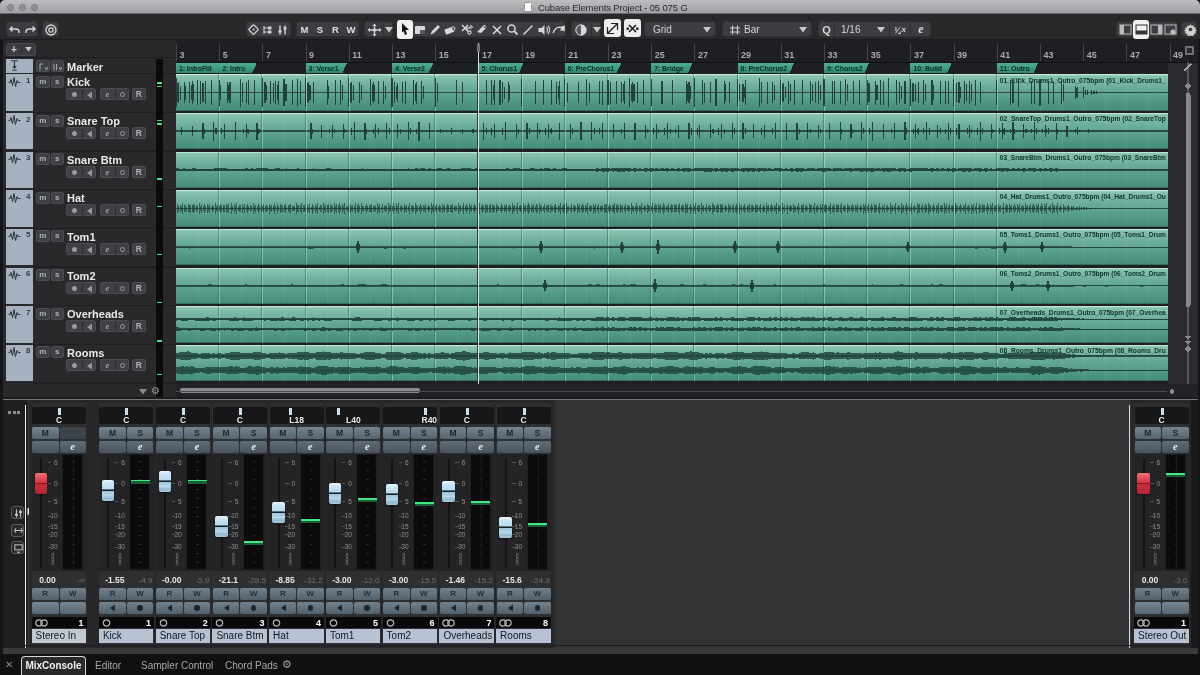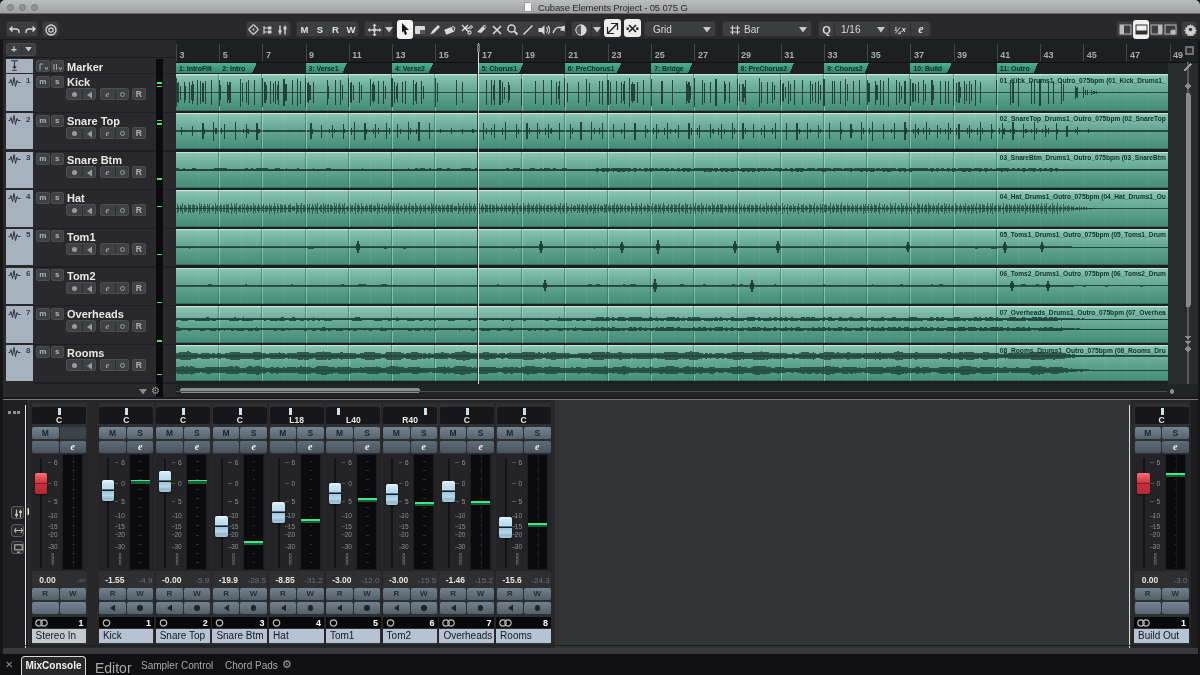--- a/index.html
+++ b/index.html
@@ -1374,21 +1374,21 @@
         <div class="abs" style="left:9.0px;top:70.4px;width:2.5px;height:1px;background:#2c2d2f"></div>
         <div class="abs" style="left:9.0px;top:79.6px;width:2.5px;height:1px;background:#2c2d2f"></div>
         <div class="abs" style="left:9.0px;top:88.8px;width:2.5px;height:1px;background:#2c2d2f"></div>
         <div class="abs" style="left:9.0px;top:98.0px;width:2.5px;height:1px;background:#2c2d2f"></div>
         <div class="abs" style="left:9.0px;top:107.2px;width:2.5px;height:1px;background:#2c2d2f"></div>
         <div class="abs" style="left:0.5px;top:86.0px;width:19px;height:1.8px;background:#43e886"></div>
         <div class="abs" style="left:0.5px;top:87.8px;width:19px;height:2.6px;background:#1d5c38"></div>
       </div>
       <div class="abs" style="left:3px;top:112.5px;width:12.5px;height:21px;border-radius:2px;background:linear-gradient(#eaf5fc 0%,#c9e4f4 16%,#b7dbee 43%,#2a343c 46.5%,#141e26 50%,#9fc4da 53.5%,#b6d7e8 74%,#93b8ce 87%,#abcce0 100%);box-shadow:0 1px 2px rgba(0,0,0,0.5)"></div>
       <div class="abs" style="left:0;top:170.5px;width:55.0px;height:13px;background:#2e2f31">
-        <div class="abs" style="left:2px;top:1.5px;width:28px;text-align:center;font-size:8.5px;font-weight:bold;color:#e6e6e6">-19.9</div>
+        <div class="abs" style="left:2px;top:1.5px;width:28px;text-align:center;font-size:8.5px;font-weight:bold;color:#e6e6e6">-21.1</div>
         <div class="abs" style="right:1.5px;top:2px;width:22px;text-align:right;font-size:8px;color:#6f7072">-28.5</div>
       </div>
       <div class="abs" style="left:0.5px;top:185px;width:26.5px;height:12px;border-radius:2px;background:linear-gradient(#72818c,#52606c);text-align:center;font-size:8px;font-weight:bold;color:#252d35;line-height:12px">R</div>
       <div class="abs" style="left:28px;top:185px;width:26.5px;height:12px;border-radius:2px;background:linear-gradient(#72818c,#52606c);text-align:center;font-size:8px;font-weight:bold;color:#252d35;line-height:12px">W</div>
       <div class="abs" style="left:0.5px;top:198.5px;width:26.5px;height:12px;border-radius:2px;background:linear-gradient(#72818c,#52606c);">
         <svg width="7" height="8" viewBox="0 0 7 8" style="position:absolute;left:10px;top:2px">
           <path d="M6 0.5 L1 4 L6 7.5 Z" fill="#1c242c"></path>
         </svg>
       </div>
       <div class="abs" style="left:28px;top:198.5px;width:26.5px;height:12px;border-radius:2px;background:linear-gradient(#72818c,#52606c);">
@@ -1532,21 +1532,21 @@
         <svg width="9" height="8" viewBox="0 0 9 8" style="position:absolute;left:3px;top:1.5px">
           <circle cx="4.5" cy="4" r="3.2" stroke="#b8b8b8" stroke-width="1.2" fill="none"></circle>
         </svg>
         <div class="abs" style="right:3px;top:0.5px;font-size:9px;font-weight:bold;color:#fff">5</div>
       </div>
       <div class="abs" style="left:0;top:226px;width:54.5px;height:13.5px;background:#b7c3d2;line-height:13.5px;padding-left:4px;font-size:10px;color:#121820">Tom1</div>
     </div>
     <div class="abs" style="left:382.6px;top:6px;width:55.0px;height:242px;background:#2e2f31">
       <div class="abs" style="left:0.5px;top:4px;width:54.0px;height:17px;background:#17171a;border-radius:2px">
         <div class="abs" style="left:41.0px;top:1px;width:3px;height:7px;background:#cfe0ea"></div>
-        <div class="abs" style="left:0;top:7.5px;width:54.0px;text-align:center;font-size:8.5px;font-weight:bold;color:#e9e9e9">R40</div>
+        <div class="abs" style="left:0;top:7.5px;width:54.0px;text-align:right;font-size:8.5px;font-weight:bold;color:#e9e9e9">R40</div>
       </div>
       <div class="abs" style="left:0.5px;top:24px;width:26.5px;height:12px;border-radius:2px;background:linear-gradient(#75848f,#55636f);text-align:center;font-size:8.5px;font-weight:bold;color:#1c242c;line-height:12px">M</div>
       <div class="abs" style="left:28px;top:24px;width:26.5px;height:12px;border-radius:2px;background:linear-gradient(#75848f,#55636f);text-align:center;font-size:8.5px;font-weight:bold;color:#1c242c;line-height:12px">S</div>
       <div class="abs" style="left:0.5px;top:37.5px;width:26.5px;height:12px;border-radius:2px;background:linear-gradient(#5f6d78,#48535d)"></div>
       <div class="abs" style="left:28px;top:37.5px;width:26.5px;height:12px;border-radius:2px;background:linear-gradient(#5f6d78,#48535d);text-align:center;font-size:10px;font-weight:bold;font-style:italic;color:#eef2f5;line-height:11px;font-family:'Liberation Serif',serif">e</div>
       <div class="abs" style="left:0;top:51px;width:55.0px;height:117px;background:#242426"></div>
       <div class="abs" style="left:8.5px;top:55px;width:2px;height:110px;background:#141416"></div>
       <div class="abs" style="left:16px;top:59.0px;width:3.5px;height:1px;background:#55565a"></div>
       <div class="abs" style="left:9px;top:55.5px;width:17px;text-align:right;font-size:6.5px;color:#8f9092">6</div>
       <div class="abs" style="left:16px;top:80.0px;width:3.5px;height:1px;background:#55565a"></div>
@@ -1795,27 +1795,27 @@
       <div class="abs" style="left:28px;top:185px;width:26.5px;height:12px;border-radius:2px;background:linear-gradient(#72818c,#52606c);text-align:center;font-size:8px;font-weight:bold;color:#252d35;line-height:12px">W</div>
       <div class="abs" style="left:0.5px;top:198.5px;width:26.5px;height:12px;border-radius:2px;background:linear-gradient(#758594,#576675)"></div>
       <div class="abs" style="left:28px;top:198.5px;width:26.5px;height:12px;border-radius:2px;background:linear-gradient(#758594,#576675)"></div>
       <div class="abs" style="left:0;top:214px;width:55.0px;height:10.5px;background:#09090b">
         <svg width="13" height="8" viewBox="0 0 13 8" style="position:absolute;left:3px;top:1.5px">
           <circle cx="4" cy="4" r="3.2" stroke="#b8b8b8" stroke-width="1.2" fill="none"></circle>
           <circle cx="9" cy="4" r="3.2" stroke="#b8b8b8" stroke-width="1.2" fill="none"></circle>
         </svg>
         <div class="abs" style="right:3px;top:0.5px;font-size:9px;font-weight:bold;color:#fff">1</div>
       </div>
-      <div class="abs" style="left:0;top:226px;width:54.5px;height:13.5px;background:#b7c3d2;line-height:13.5px;padding-left:4px;font-size:10px;color:#121820">Build Out</div>
+      <div class="abs" style="left:0;top:226px;width:54.5px;height:13.5px;background:#b7c3d2;line-height:13.5px;padding-left:4px;font-size:10px;color:#121820">Stereo Out</div>
     </div>
     <div class="abs" style="left:1190.5px;top:3px;width:9.5px;height:250px;background:#1b1b1d"></div>
     <div class="abs" style="left:2px;top:248px;width:1196px;height:1px;background:#1d1d1f"></div>
   </div>
 <div class="abs" style="left:0;top:648px;width:1200px;height:27px;background:#3a3a3c">
     <div class="abs" style="left:0;top:6px;width:1200px;height:21px;background:#101012"></div>
     <div class="abs" style="left:5px;top:11px;font-size:10px;color:#8f8f91">✕</div>
     <div class="abs" style="left:21px;top:8px;width:65px;height:19px;background:#29292b;border:1px solid #d9d9d9;border-bottom:none;border-radius:4px 4px 0 0;text-align:center;font-size:10px;font-weight:bold;color:#f0f0f0;line-height:17px">MixConsole</div>
-    <div class="abs" style="left:95px;top:12px;font-size:14px;color:#a8a8aa">Editor</div>
+    <div class="abs" style="left:95px;top:12px;font-size:10px;color:#a8a8aa">Editor</div>
     <div class="abs" style="left:141px;top:12px;white-space:nowrap;font-size:10px;color:#a8a8aa">Sampler Control</div>
     <div class="abs" style="left:225px;top:12px;white-space:nowrap;font-size:10px;color:#a8a8aa">Chord Pads</div>
     <div class="abs" style="left:282px;top:10px;font-size:11px;color:#a0a0a2">⚙</div>
   </div>
 <div class="abs" style="left:0;top:40px;width:2.5px;height:615px;background:#151517"></div>
 <div class="abs" style="left:1197.5px;top:40px;width:2.5px;height:615px;background:#151517"></div>
 </body></html>

